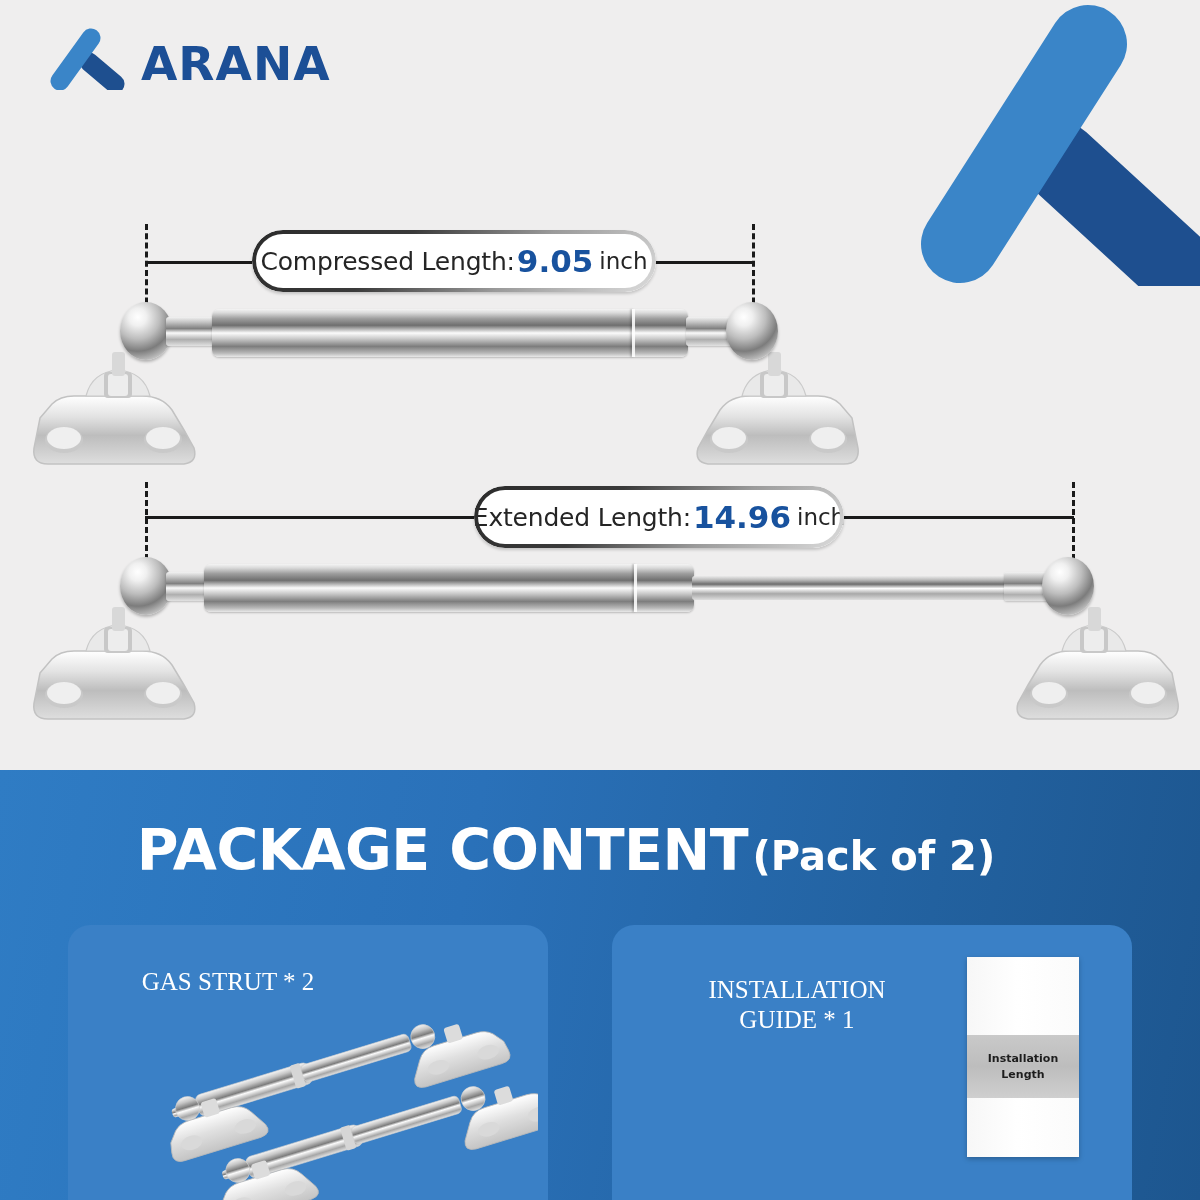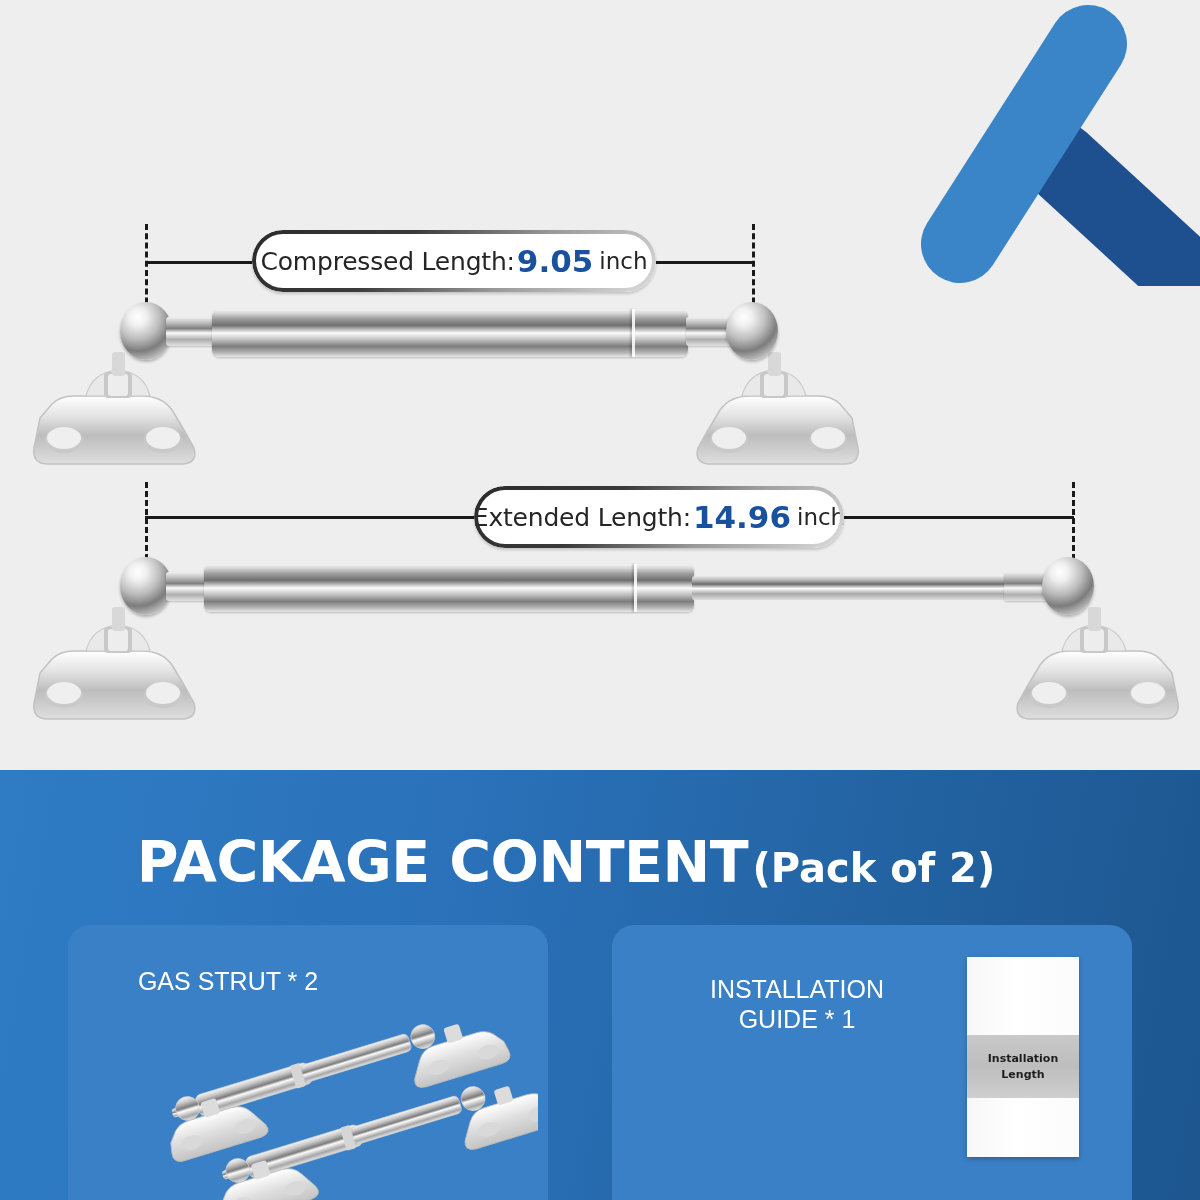--- a/index.html
+++ b/index.html
@@ -178,21 +178,20 @@
     left: 0; top: 770px;
     width: 1200px; height: 430px;
     background: linear-gradient(100deg, #2f7cc4 0%, #2a71b9 38%, #22619f 75%, #1d568f 100%);
   }
   #banner-title {
     position: absolute;
     left: 0; top: 47px;
     width: 1132px;
     text-align: center;
     white-space: nowrap;
-    margin-top: 12px;
   }
   #banner-main {
     font-size: 57px;
     font-weight: 700;
     color: #ffffff;
     letter-spacing: -0.5px;
     font-family: "DejaVu Sans", sans-serif;
   }
   #banner-sub {
     font-size: 40px;
@@ -211,21 +210,21 @@
   #card-strut { left: 68px; width: 480px; }
   #card-guide { left: 612px; width: 520px; }
 
   .card-label {
     position: absolute;
     color: #ffffff;
     font-size: 25px;
     font-weight: 400;
     text-align: center;
     line-height: 1.18;
-    font-family: Liberation Sans, sans-serif;
+    font-family: Liberation Serif, serif;
     white-space: pre-line;
   }
 
   
   #booklet {
     position: absolute;
     left: 355px; top: 32px;
     width: 112px; height: 200px;
     background: linear-gradient(to right, #f7f7f7 0%, #ffffff 45%, #fbfbfb 100%);
     box-shadow: 0 2px 5px rgba(0,0,0,0.25);
@@ -253,20 +252,27 @@
 
 <div id="page">
 
   <div id="top-area">
 
     <svg id="watermark" viewBox="0 0 300 300">
       <path d="M150 175 L262 278" stroke="#1e4f8f" stroke-width="78" stroke-linecap="round" fill="none"></path>
       <path d="M50 258 L178 58" stroke="#3a85c8" stroke-width="78" stroke-linecap="round" fill="none"></path>
     </svg>
 
+    <div id="logo">
+      <svg width="86" height="62" viewBox="0 0 86 62">
+        <path d="M44 34 L70 56" stroke="#1e4f8f" stroke-width="19" stroke-linecap="round" fill="none"></path>
+        <path d="M15 53 L46 10" stroke="#3a85c8" stroke-width="19" stroke-linecap="round" fill="none"></path>
+      </svg>
+      <div id="logo-text">ARANA</div>
+    </div>
 
     <div class="dash-line" style="left:145px; top:224px; height:98px;"></div>
     <div class="dash-line" style="left:752px; top:224px; height:98px;"></div>
     <div class="dim-line" style="left:145px; top:261px; width:125px;"></div>
     <div class="dim-line" style="left:640px; top:261px; width:114px;"></div>
 
     <div class="pill" style="left:252px; top:230px; width:404px; height:62px;">
       <span class="pill-label">Compressed Length:</span>
       <span class="pill-value">9.05</span>
       <span class="pill-unit">inch</span>

